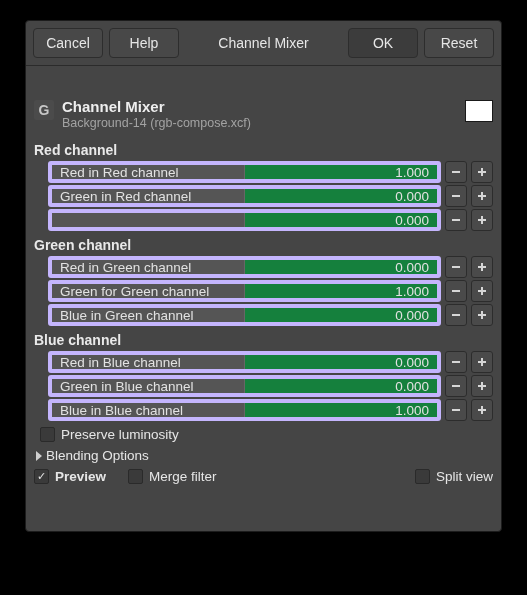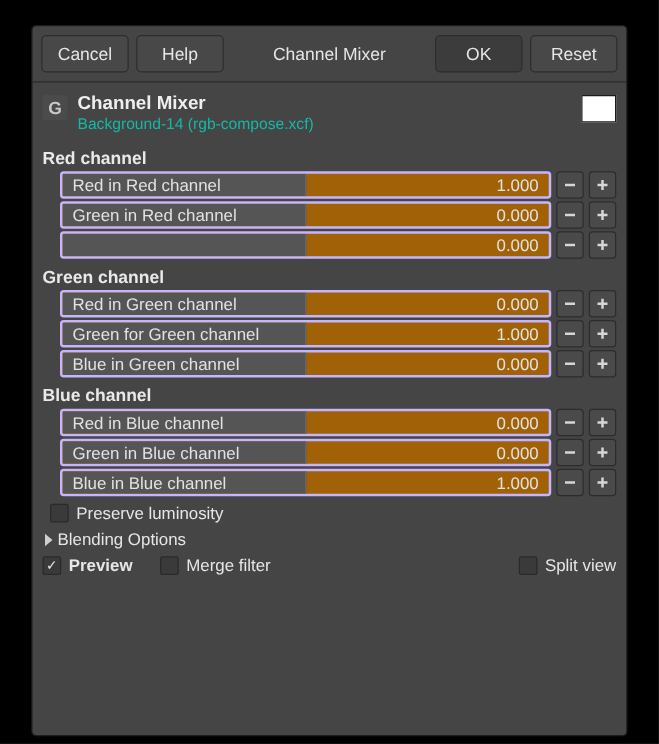--- a/index.html
+++ b/index.html
@@ -10,26 +10,27 @@
     color: #e6e6e6;
     width: 527px;
     height: 595px;
     overflow: hidden;
   }
   .window {
     position: absolute;
     left: 25px;
     top: 20px;
     width: 477px;
-    height: 569px;
+    height: 512px;
     background: #454545;
     border: 1px solid #1c1c1c;
     border-radius: 4px;
     display: flex;
     flex-direction: column;
+    gap: 24px;
   }
   .button-bar {
     display: flex;
     gap: 6px;
     padding: 7px 7px;
     border-bottom: 1px solid #2b2b2b;
   }
   .btn {
     flex: 0 0 auto;
     height: 30px;
@@ -76,21 +77,21 @@
     justify-content: center;
     font-weight: 700;
     font-size: 14px;
     color: #c9c9c9;
     background: #4b4b4b;
     border-radius: 2px;
     margin-top: 2px;
   }
   .title-block { flex: 1 1 auto; }
   .title { font-size: 15px; font-weight: 600; color: #eeeeee; }
-  .subtitle { font-size: 12.5px; color: #14b8a6; margin-top: 1px; }
+  .subtitle { font-size: 12.5px; color: #a3a3a3; margin-top: 1px; }
   .swatch {
     width: 28px;
     height: 22px;
     background: #ffffff;
     border: 1px solid #1a1a1a;
     margin-top: 2px;
   }
   .presets-row {
     display: flex;
     align-items: center;
@@ -127,22 +128,22 @@
   }
   .slider-row {
     display: flex;
     align-items: center;
     gap: 4px;
     margin: 2px 0 2px 14px;
   }
   .slider {
     flex: 1 1 auto;
     height: 22px;
-    background: #a16207;
-    border: 2px solid #c4b5fd;
+    background: #15803d;
+    border: 4px solid #c4b5fd;
     border-radius: 3px;
     position: relative;
     display: flex;
     align-items: center;
     overflow: hidden;
   }
   .slider-fill {
     position: absolute;
     left: 0; top: 0; bottom: 0;
     background: #555555;

